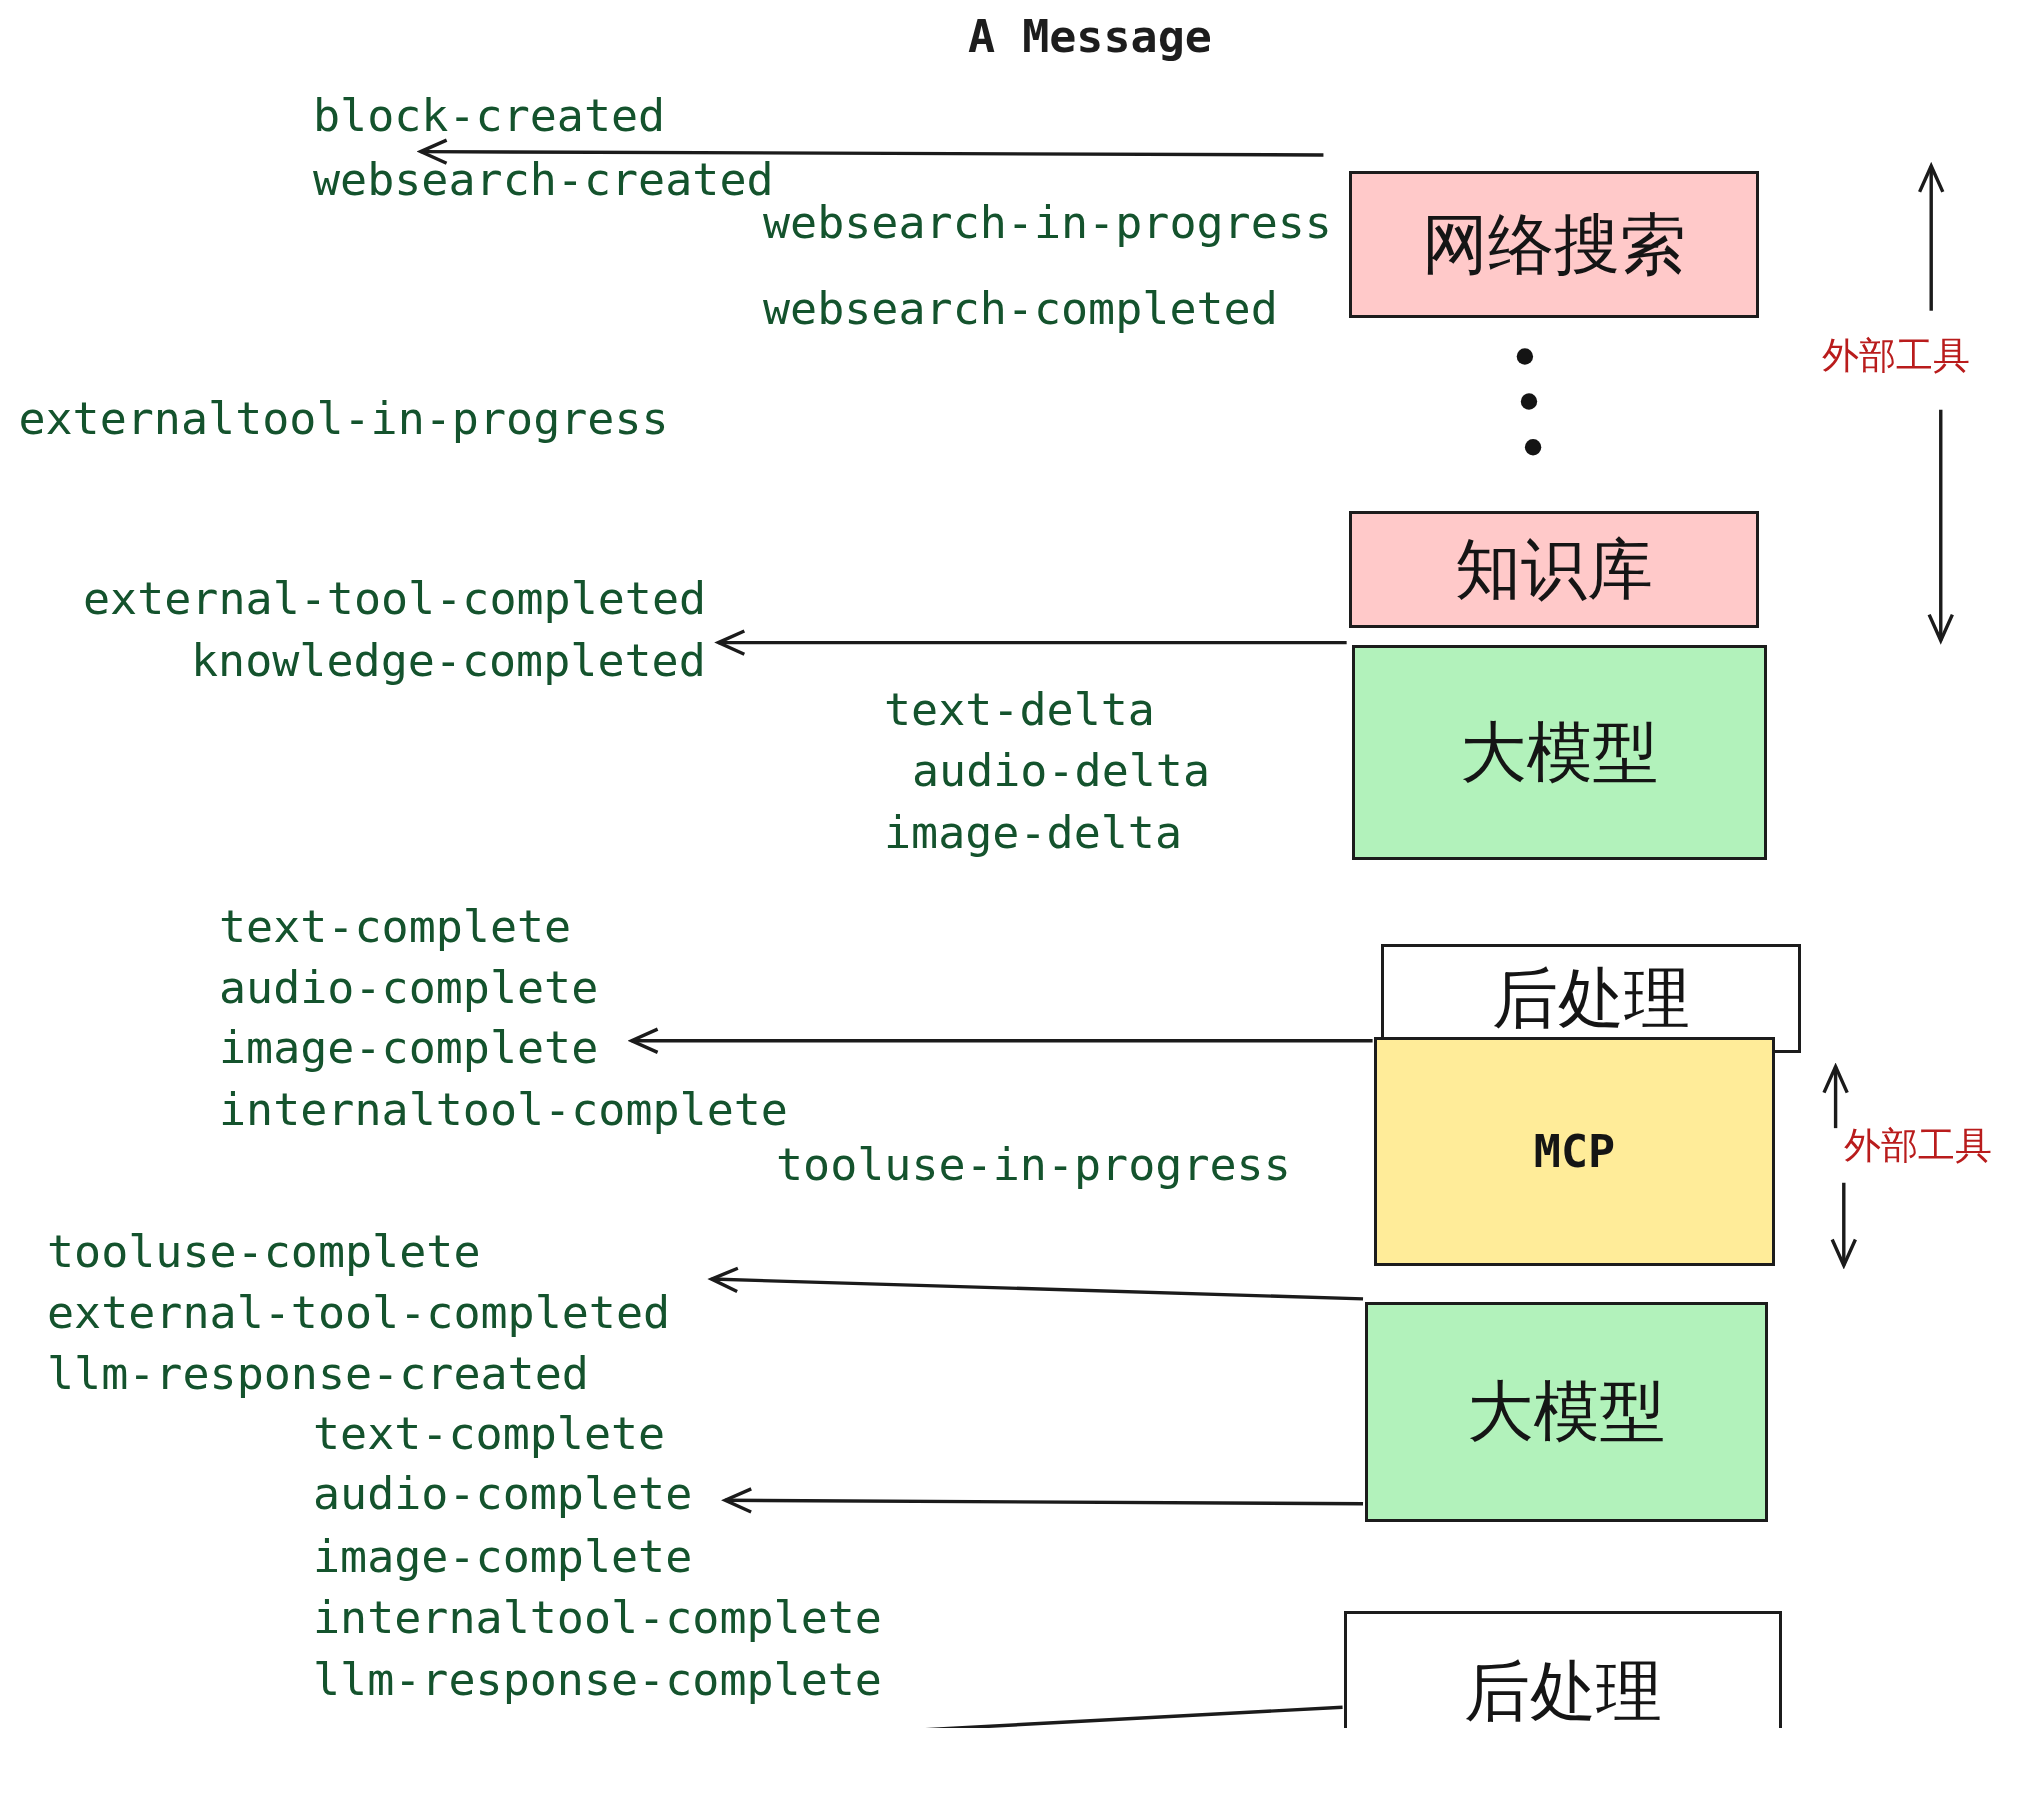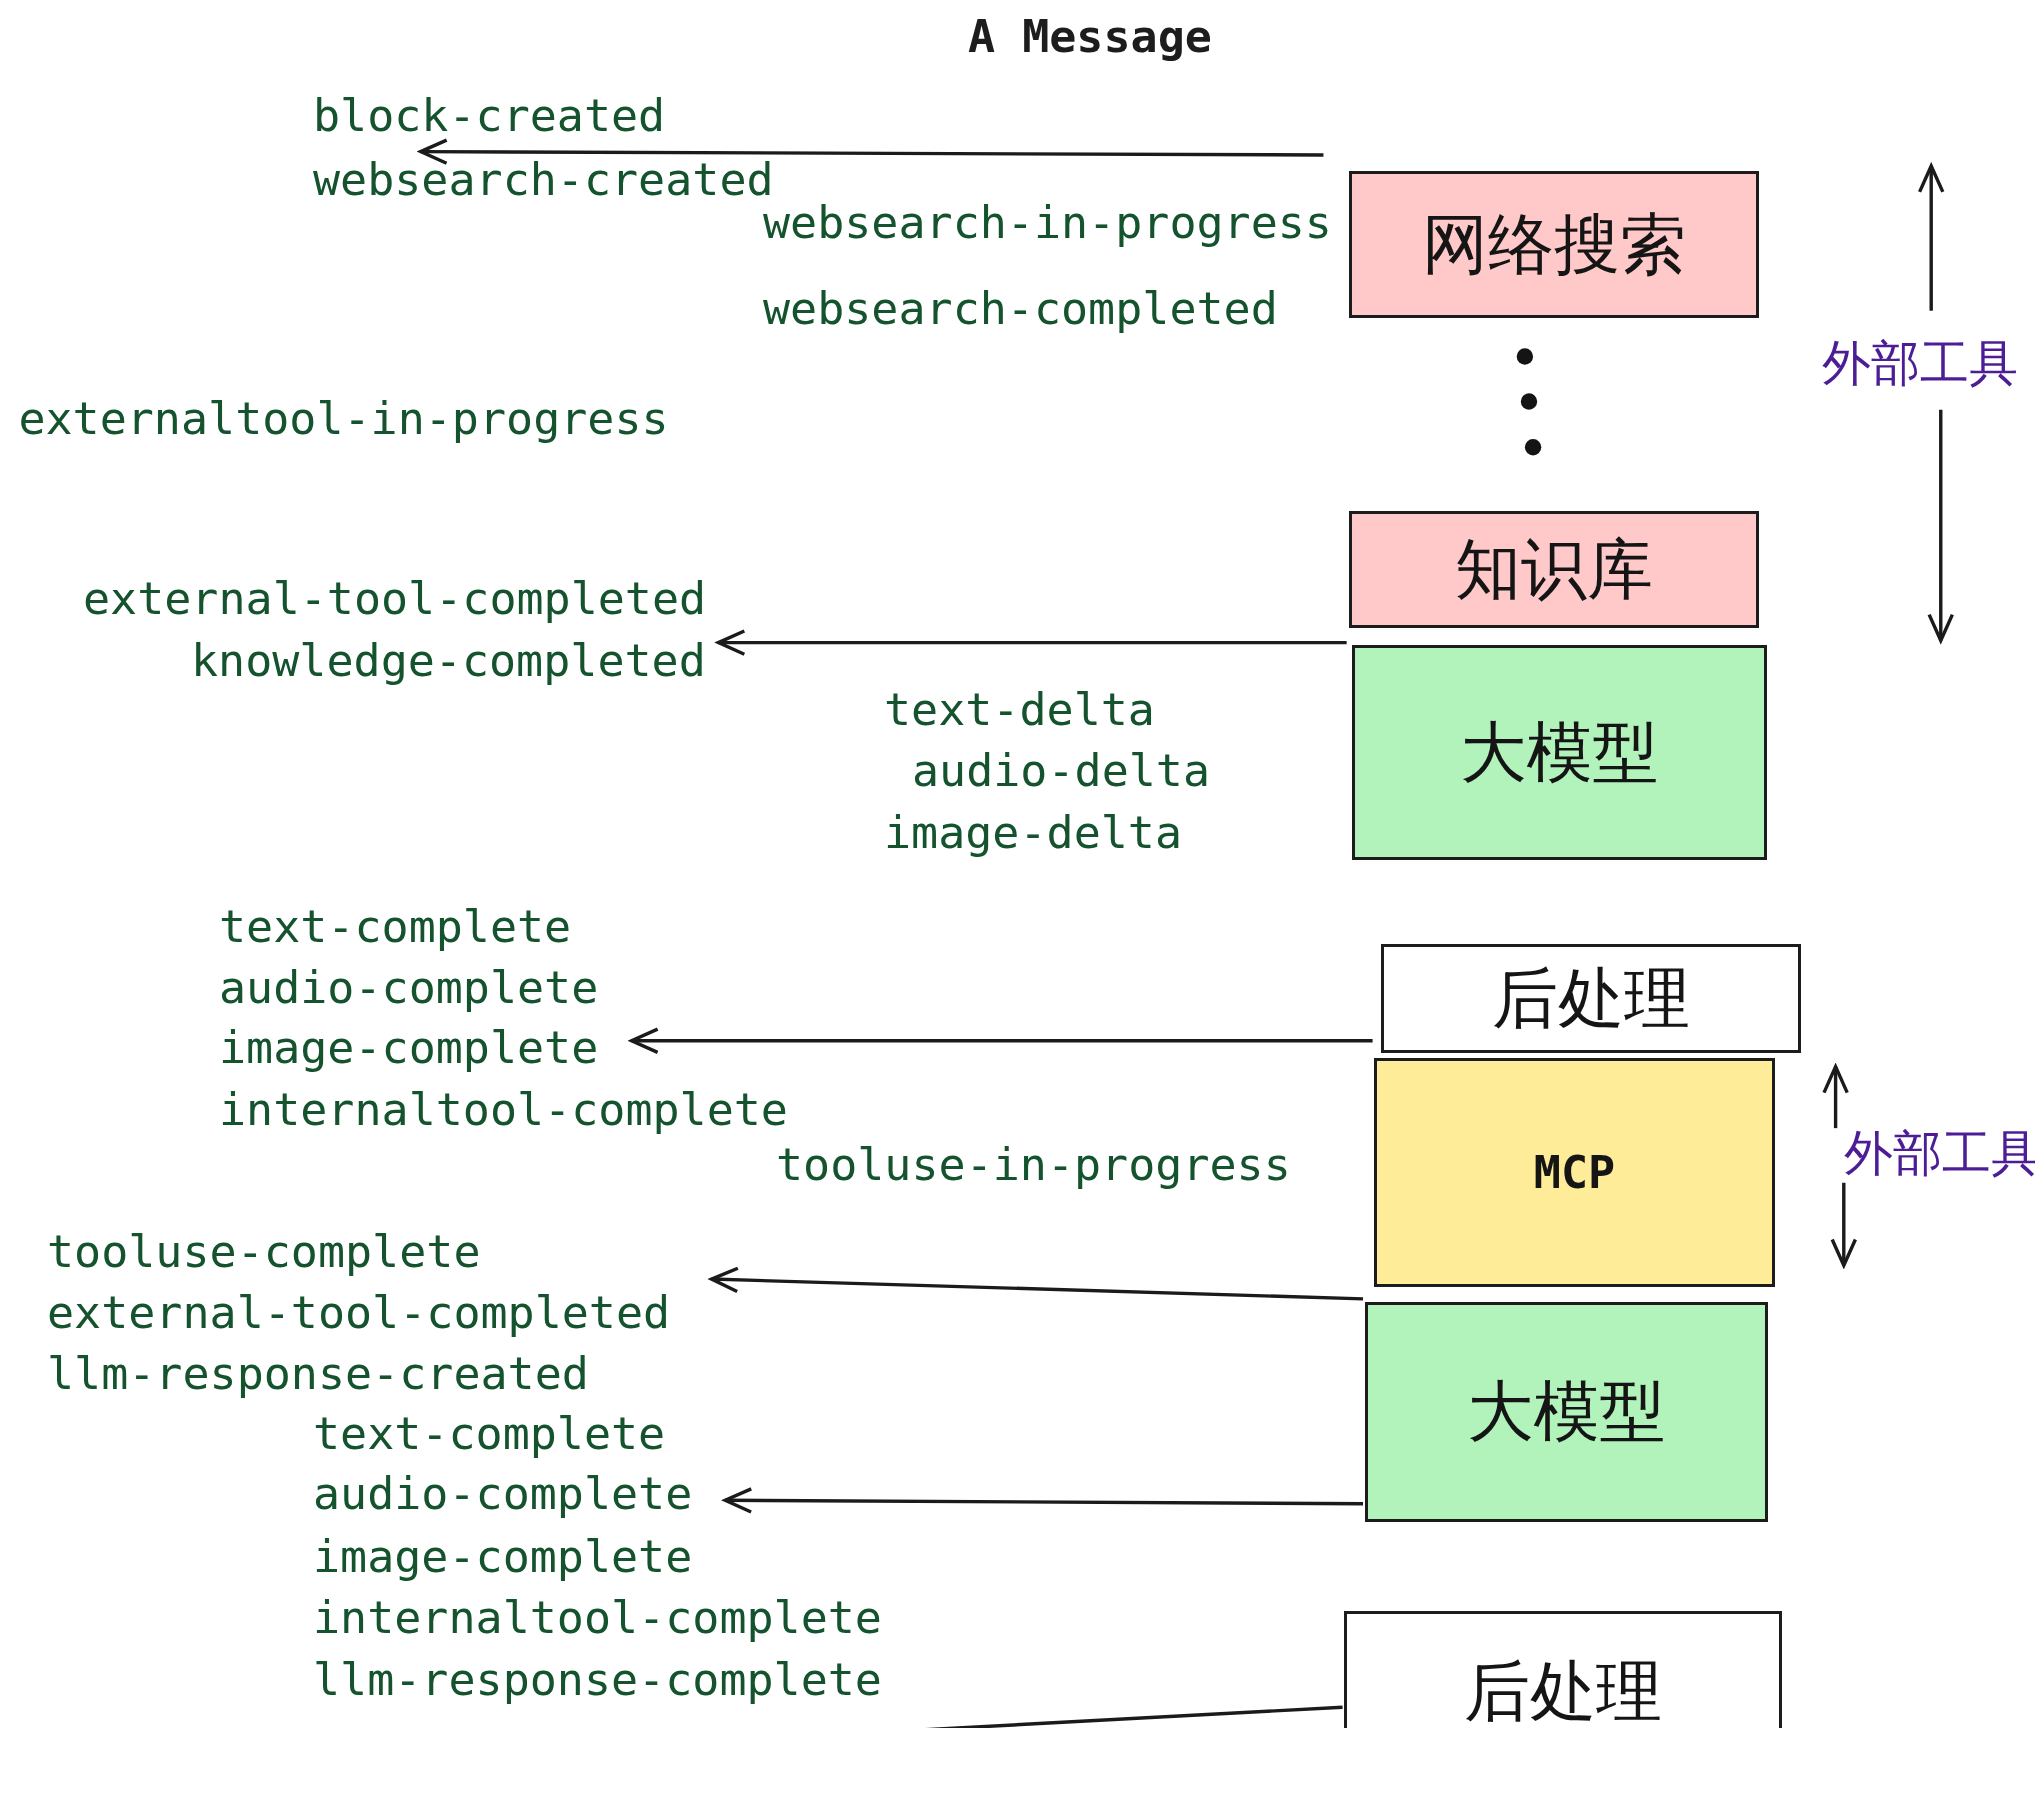--- a/index.html
+++ b/index.html
@@ -24,25 +24,25 @@
   }
   .box .cjk{
     font-family:"DejaVu Sans", sans-serif; font-size:66px; color:#151515;
     white-space:nowrap;
   }
   .box .mono{
     font-family:"DejaVu Sans Mono", monospace; font-size:45px; font-weight:600; color:#151515;
   }
   .fill-pink{background:var(--box_pink);}
   .fill-green{background:var(--box_green);}
-  .fill-yellow{background:var(--box_yellow);margin-top:21px;}
+  .fill-yellow{background:var(--box_yellow);}
   .fill-white{background:var(--box_white);margin-top:44px;}
   .side-label{
-    position:absolute; font-family:"DejaVu Sans", sans-serif; font-size:49px;
-    color:#4c1d95; white-space:nowrap;
+    position:absolute; font-family:"DejaVu Sans", sans-serif; font-size:37px;
+    color:#b91c1c; white-space:nowrap;
   }
   svg.overlay{position:absolute; left:0; top:0; pointer-events:none;}
   .arrow{stroke:var(--line); stroke-width:5; fill:none;}
   .dot{fill:#141414;}
 </style>
 </head>
 <body>
 
 <div class="canvas">
 

